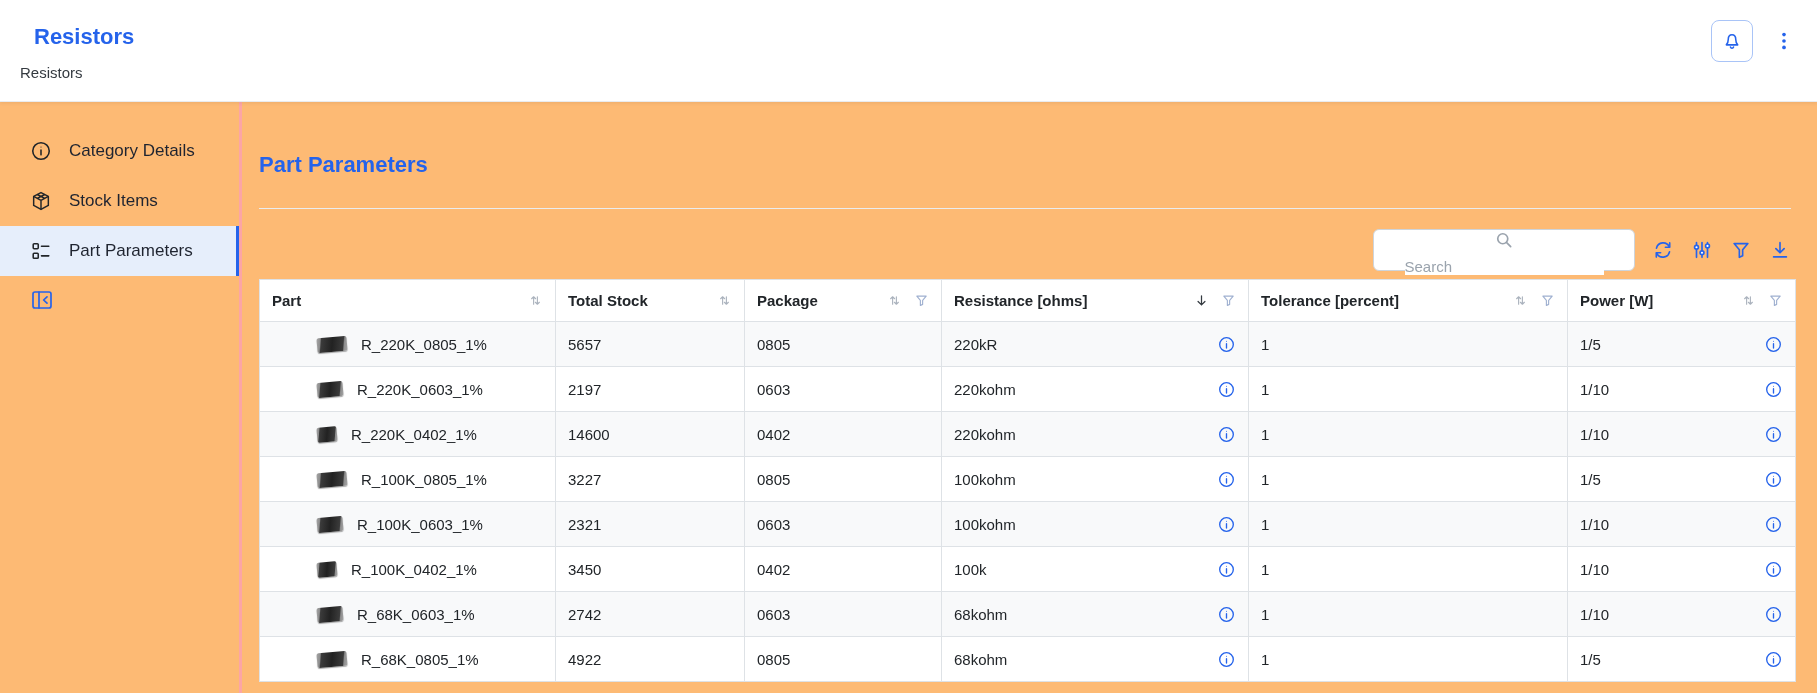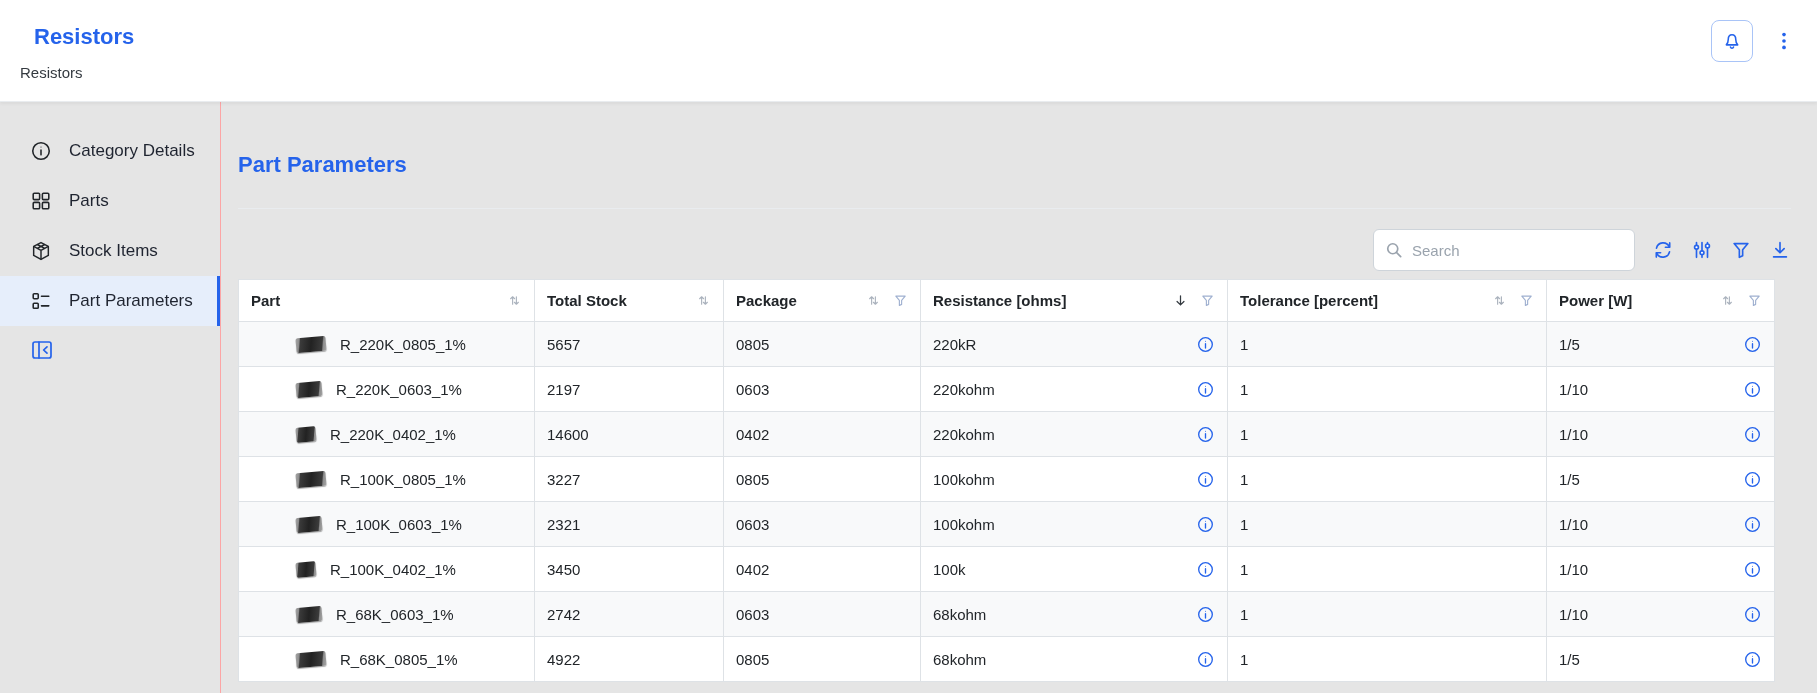--- a/index.html
+++ b/index.html
@@ -1,19 +1,19 @@
 <!DOCTYPE html>
 <html><head>
 <meta charset="utf-8">
 <style>
   * { box-sizing: border-box; margin: 0; padding: 0; }
   html,body { background:#ffffff; }
   body { font-family: "Liberation Sans", sans-serif; color:#212529; }
 
-  .page { position:relative; width:1817px; height:693px; background:#e5e5e5; overflow:hidden; }
+  .page { position:relative; width:1817px; height:693px; background:#fdba74; overflow:hidden; }
 
   
   .topbar {
     height:102px; padding:20px 22px 0 20px;
     display:flex; justify-content:space-between; align-items:flex-start;
     border-bottom:1px solid #e9ecef;
     box-shadow:0 2px 3px rgba(0,0,0,.05);
     position:relative; z-index:2; background:#fff;
   }
   .page-title { font-size:22px; font-weight:700; color:#2563eb; margin:4px 0 14px 14px; }
@@ -21,39 +21,39 @@
   .top-actions { display:flex; align-items:center; gap:20px; padding-top:0; }
   .bell-btn {
     width:42px; height:42px; border:1px solid #a9c4f7; border-radius:8px;
     background:#fff; color:#2563eb; display:flex; align-items:center; justify-content:center;
     cursor:pointer;
   }
   .kebab-btn { background:none; border:none; color:#2563eb; cursor:pointer; display:flex; align-items:center; }
 
   
   .content { display:flex; height:591px; }
-  .sidebar { width:221px; flex-shrink:0; border-right:1px solid #fca5a5; padding-top:24px; }
+  .sidebar { width:242px; flex-shrink:0; border-right:3px solid #fca5a5; padding-top:24px; }
   .side-item {
     display:flex; align-items:center; gap:17px;
     padding:14px 10px 14px 30px; font-size:17px; color:#1f2430; cursor:pointer;
   }
   .side-item .ic { width:22px; height:22px; color:#212529; flex-shrink:0; }
   .side-item.selected { background:#e6eefb; box-shadow: inset -3px 0 0 #2563eb; }
   .collapse-btn { margin:12px 0 0 30px; background:none; border:none; color:#2563eb; cursor:pointer; }
   .collapse-btn .ic { width:24px; height:24px; }
 
   main { flex:1; padding:50px 26px 0 17px; min-width:0; }
   .section-title { font-size:22px; font-weight:700; color:#2563eb; line-height:26px; }
   .rule { border:none; border-top:1px solid #e9ecef; margin-top:30px; }
 
   
   .toolbar { display:flex; justify-content:flex-end; align-items:center; gap:17px; margin-top:20px; }
   .search-box {
     width:262px; height:42px; border:1px solid #ced4da; border-radius:6px;
-    display:flex; align-items:center; padding:0 10px; gap:8px; background:#fff;
+    display:flex; align-items:center; padding:0 10px; gap:8px; background:#fff;flex-direction:column;
   }
   .search-box .ic { width:20px; height:20px; color:#9aa3ad; flex-shrink:0; }
   .search-box input {
     border:none; outline:none; flex:1; font-size:15px; font-family:inherit; color:#212529; min-width:0;
   }
   .search-box input::placeholder { color:#9aa3ad; }
   .tool-btn { background:none; border:none; color:#2563eb; cursor:pointer; display:flex; align-items:center; padding:0; }
   .tool-btn .ic { width:22px; height:22px; }
 
   
@@ -187,26 +187,20 @@
   </header>
 
   <div class="content">
 
     <aside class="sidebar">
       <div class="side-item">
         <svg class="ic">
             <use href="#i-info-circle"></use>
           </svg>
         <span>Category Details</span>
-      </div>
-      <div class="side-item">
-        <svg class="ic">
-            <use href="#i-grid"></use>
-          </svg>
-        <span>Parts</span>
       </div>
       <div class="side-item">
         <svg class="ic">
             <use href="#i-cube"></use>
           </svg>
         <span>Stock Items</span>
       </div>
       <div class="side-item selected">
         <svg class="ic">
             <use href="#i-checklist"></use>

